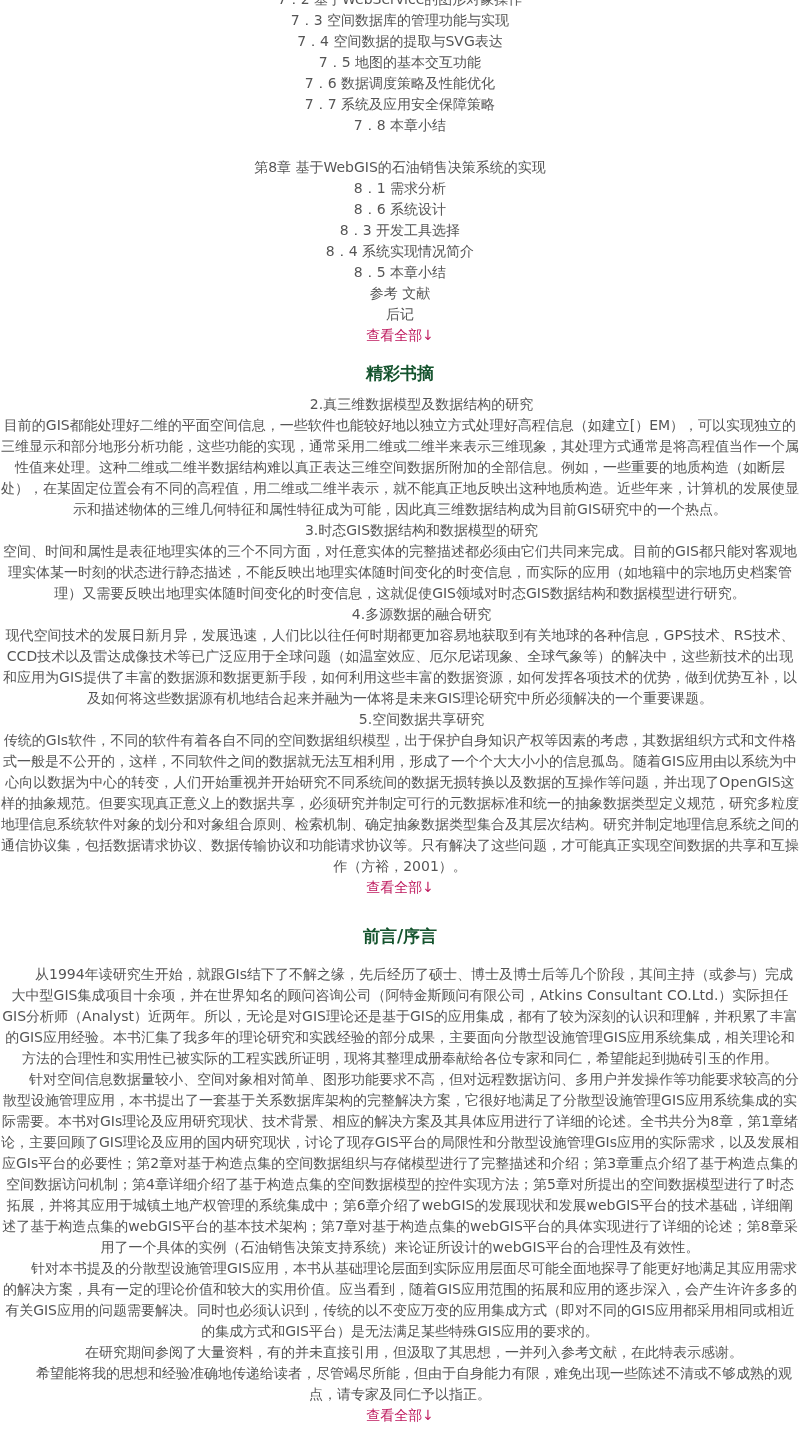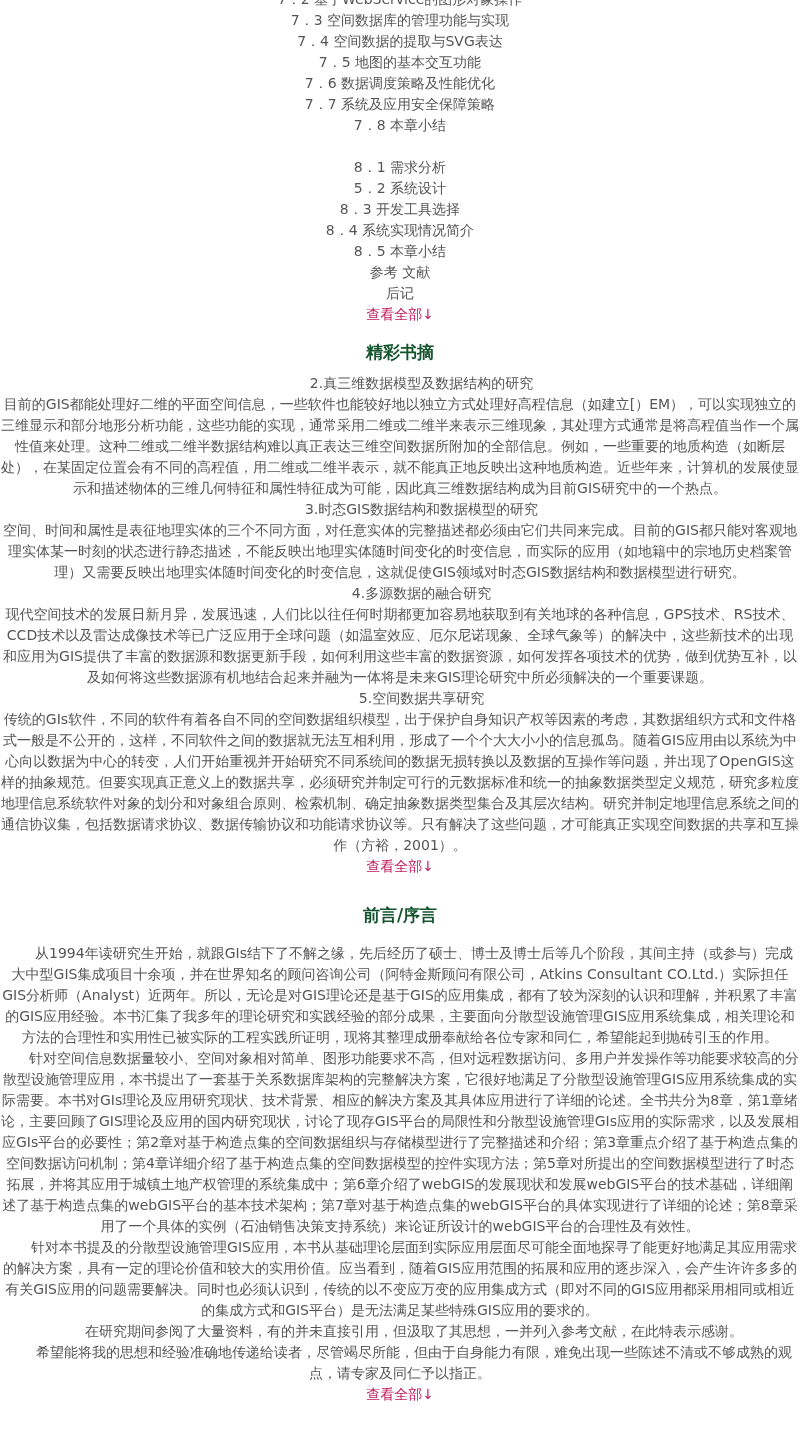--- a/index.html
+++ b/index.html
@@ -51,22 +51,23 @@
   <section class="catalog">
     <div class="catalog-list">
         <div class="catalog-line">7．2 基于WebService的图形对象操作</div>
         <div class="catalog-line">7．3 空间数据库的管理功能与实现</div>
         <div class="catalog-line">7．4 空间数据的提取与SVG表达</div>
         <div class="catalog-line">7．5 地图的基本交互功能</div>
         <div class="catalog-line">7．6 数据调度策略及性能优化</div>
         <div class="catalog-line">7．7 系统及应用安全保障策略</div>
         <div class="catalog-line">7．8 本章小结</div>
         <div class="catalog-line"></div>
+        <div class="catalog-line">第8章 基于WebGIS的石油销售决策系统的实现</div>
         <div class="catalog-line">8．1 需求分析</div>
-        <div class="catalog-line">5．2 系统设计</div>
+        <div class="catalog-line">8．6 系统设计</div>
         <div class="catalog-line">8．3 开发工具选择</div>
         <div class="catalog-line">8．4 系统实现情况简介</div>
         <div class="catalog-line">8．5 本章小结</div>
         <div class="catalog-line">参考 文献</div>
         <div class="catalog-line">后记</div>
       </div>
     <a class="view-all">查看全部↓</a>
   </section>
 
   <h2 class="sec-title">精彩书摘</h2>

